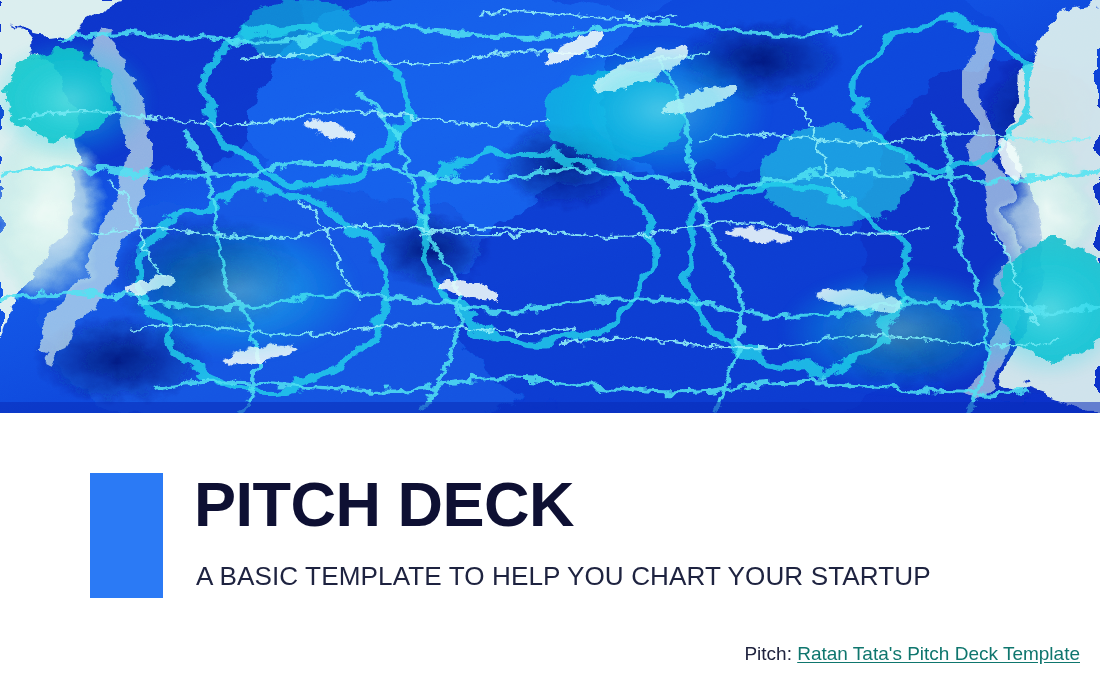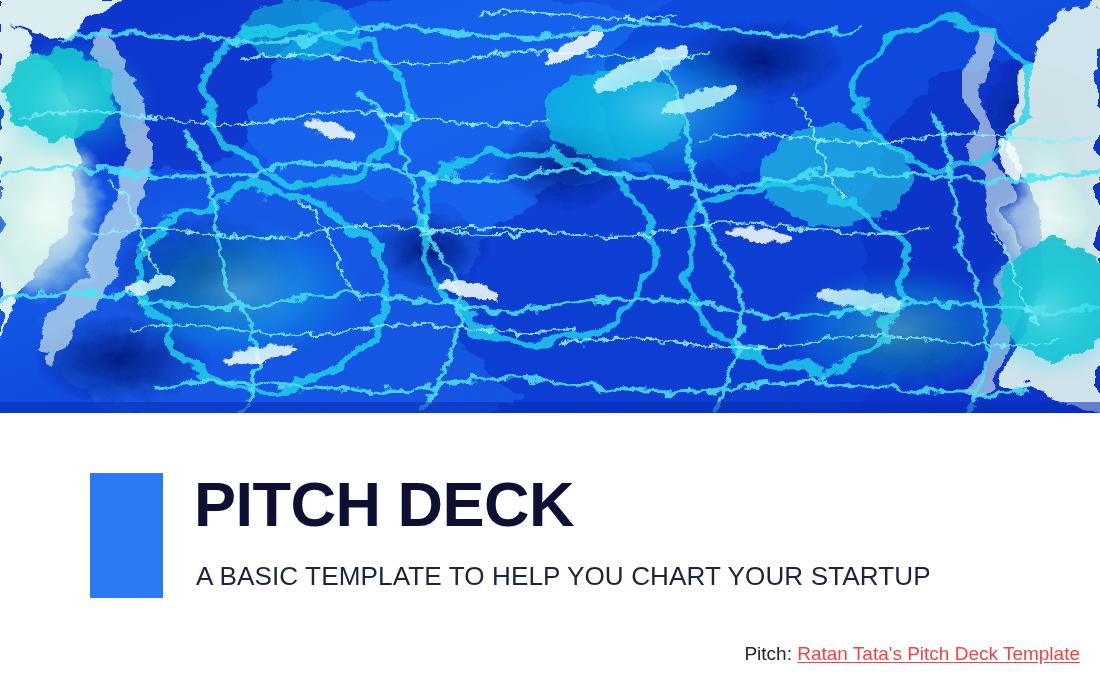--- a/index.html
+++ b/index.html
@@ -91,21 +91,21 @@
     right: 20px;
     top: 643px;
     font-family: "Liberation Sans", sans-serif;
     font-size: 19px;
     font-weight: 400;
     line-height: 1.2;
     color: #20243F;
     white-space: nowrap;
   }
   .source-link {
-    color: #ef4444;
+    color: #0f766e;
     text-decoration: underline;
     text-underline-offset: 2px;
     cursor: pointer;
   }
 </style>
 </head>
 <body>
 
 <div class="slide">
 

